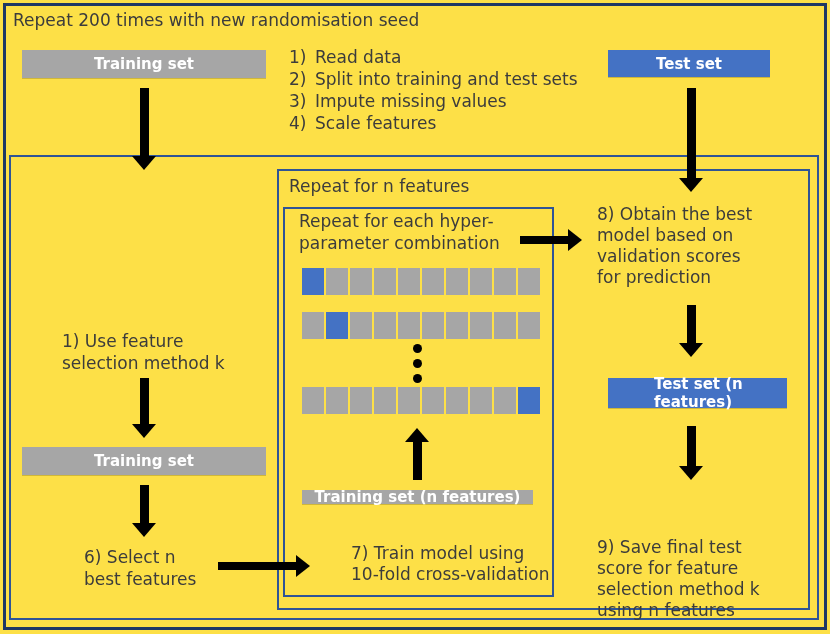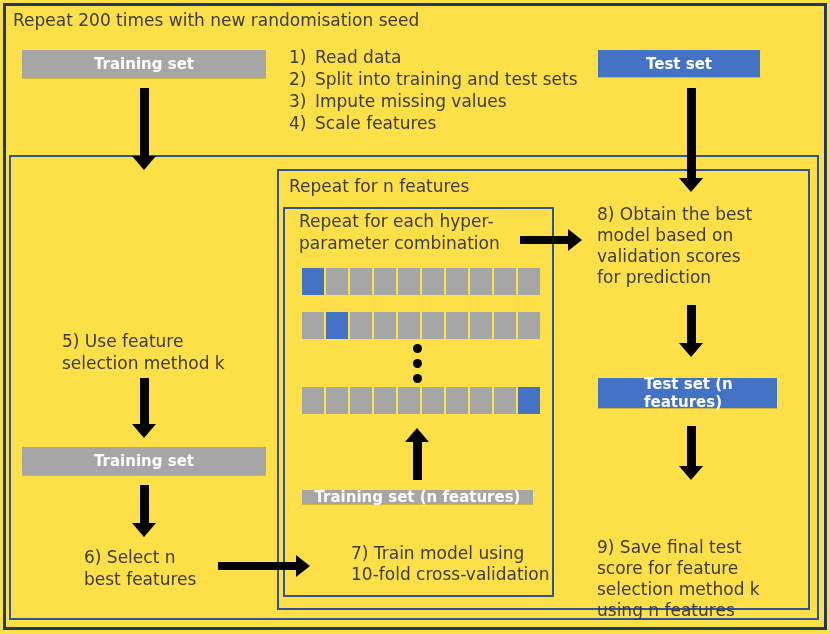--- a/index.html
+++ b/index.html
@@ -46,21 +46,21 @@
   .step-num { width: 26px; flex: 0 0 26px; }
 
   
   .bar {
     display: flex; align-items: center; justify-content: center;
     color: var(--bar-text, #fff);
     font-weight: bold; font-size: 15px;
     box-shadow: 0 1px 0 rgba(0,0,0,0.18);
   }
   .bar-gray { background: var(--bar-gray, #a6a6a6); }
-  .bar-blue { background: var(--bar-blue, #4472c4); }
+  .bar-blue { background: var(--bar-blue, #4472c4); margin-left: 10px; }
 
   .training-bar-1 { left: 22px; top: 50px; width: 244px; height: 28px; }
   .test-bar      { left: 598px; top: 50px; width: 162px; height: 27px; }
   .training-bar-2{ left: 22px; top: 447px; width: 244px; height: 28px; }
   .tsnf-bar      { left: 302px; top: 490px; width: 231px; height: 14px; }
   .testnf-bar    { left: 598px; top: 378px; width: 179px; height: 30px; padding-left: 46px; }
 
   
   .k-label     { left: 17px;  top: 160px; }
   .n-label     { left: 289px; top: 175px; }
@@ -142,21 +142,21 @@
     <div class="step-row">
       <span class="step-num">3)</span>
       <span>Impute missing values</span>
     </div>
     <div class="step-row">
       <span class="step-num">4)</span>
       <span>Scale features</span>
     </div>
   </div>
 
-  <div class="abs txt step5">5) Use feature
+  <div class="abs txt step5">1) Use feature
 selection method k</div>
   <div class="abs bar bar-gray training-bar-2">Training set</div>
   <div class="abs txt step6">6) Select n
 best features</div>
 
   <div class="abs txt n-label">Repeat for n features</div>
   <div class="abs hyper-label">Repeat for each hyper-
 parameter combination</div>
 
   <div class="abs fold-row fold-row-1">

